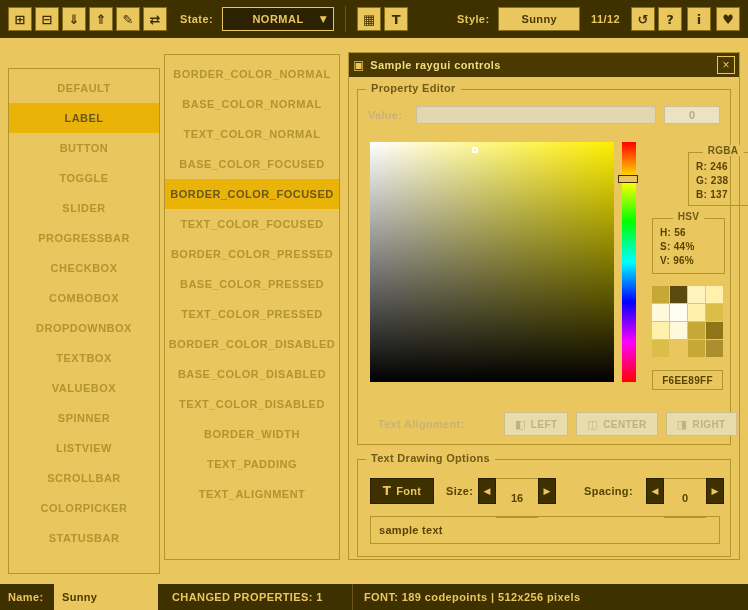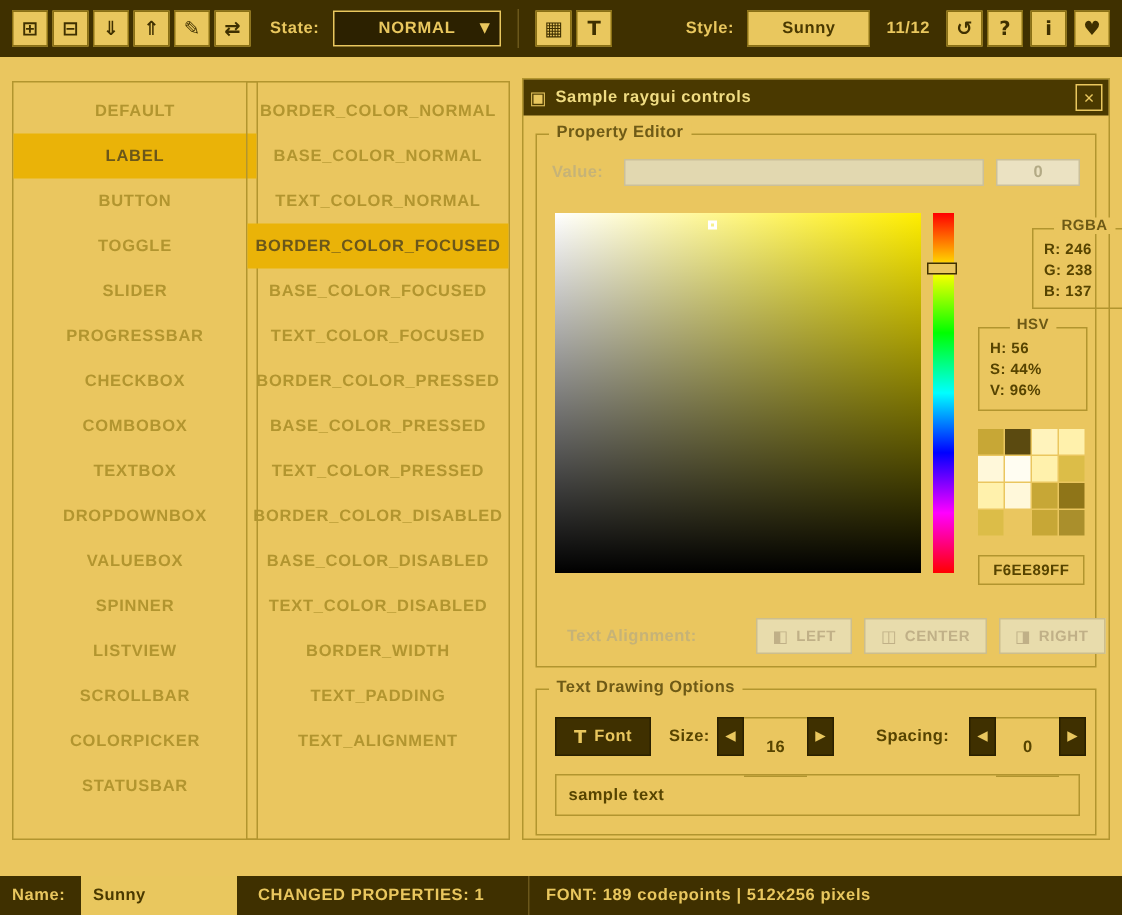--- a/index.html
+++ b/index.html
@@ -35,21 +35,21 @@
   .tb-count { color:#E9C75E; font-size:11px; margin:0 8px; letter-spacing:.4px; }
   .tb-right { margin-left:auto; display:flex; gap:5px; }
 
   
   .panel { position:absolute; border:1px solid #B2952F; padding-top:4px; }
   .panel .list-item {
     height:30px; display:flex; align-items:center; justify-content:center;
     color:#B2952F; font-size:11px; letter-spacing:.5px; cursor:pointer;
   }
   .panel .list-item.selected { background:#eab308; color:#6B571A; }
-  .controls-panel { left:8px; top:54px; width:164px; height:506px; }
+  .controls-panel { left:8px; top:68px; width:152px; height:506px; }
   .props-panel { left:164px; top:54px; width:176px; height:506px; }
 
   
   .window {
     position:absolute; left:348px; top:52px; width:392px; height:508px;
     border:1px solid #B2952F; background:#EAC65F;
   }
   .titlebar {
     position:absolute; top:0; left:0; right:0; height:24px; background:#4A3900;
     display:flex; align-items:center; padding:0 4px; gap:6px;
@@ -206,37 +206,37 @@
   <div class="panel controls-panel">
 
   <div class="list-item">DEFAULT</div>
       <div class="list-item selected">LABEL</div>
       <div class="list-item">BUTTON</div>
       <div class="list-item">TOGGLE</div>
       <div class="list-item">SLIDER</div>
       <div class="list-item">PROGRESSBAR</div>
       <div class="list-item">CHECKBOX</div>
       <div class="list-item">COMBOBOX</div>
+      <div class="list-item">DROPDOWNBOX</div>
       <div class="list-item">TEXTBOX</div>
-      <div class="list-item">DROPDOWNBOX</div>
       <div class="list-item">VALUEBOX</div>
       <div class="list-item">SPINNER</div>
       <div class="list-item">LISTVIEW</div>
       <div class="list-item">SCROLLBAR</div>
       <div class="list-item">COLORPICKER</div>
       <div class="list-item">STATUSBAR</div>
     </div>
 
   <div class="panel props-panel">
 
   <div class="list-item">BORDER_COLOR_NORMAL</div>
       <div class="list-item">BASE_COLOR_NORMAL</div>
       <div class="list-item">TEXT_COLOR_NORMAL</div>
+      <div class="list-item">BASE_COLOR_FOCUSED</div>
       <div class="list-item selected">BORDER_COLOR_FOCUSED</div>
-      <div class="list-item">BASE_COLOR_FOCUSED</div>
       <div class="list-item">TEXT_COLOR_FOCUSED</div>
       <div class="list-item">BORDER_COLOR_PRESSED</div>
       <div class="list-item">BASE_COLOR_PRESSED</div>
       <div class="list-item">TEXT_COLOR_PRESSED</div>
       <div class="list-item">BORDER_COLOR_DISABLED</div>
       <div class="list-item">BASE_COLOR_DISABLED</div>
       <div class="list-item">TEXT_COLOR_DISABLED</div>
       <div class="list-item">BORDER_WIDTH</div>
       <div class="list-item">TEXT_PADDING</div>
       <div class="list-item">TEXT_ALIGNMENT</div>

